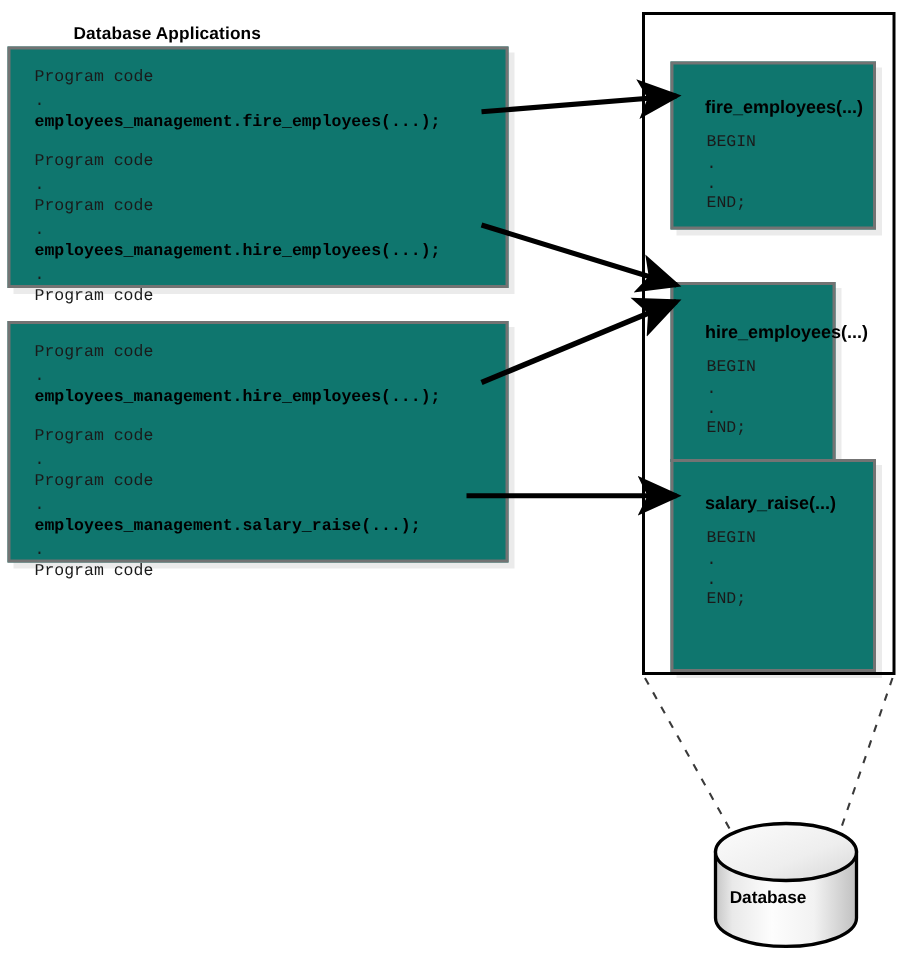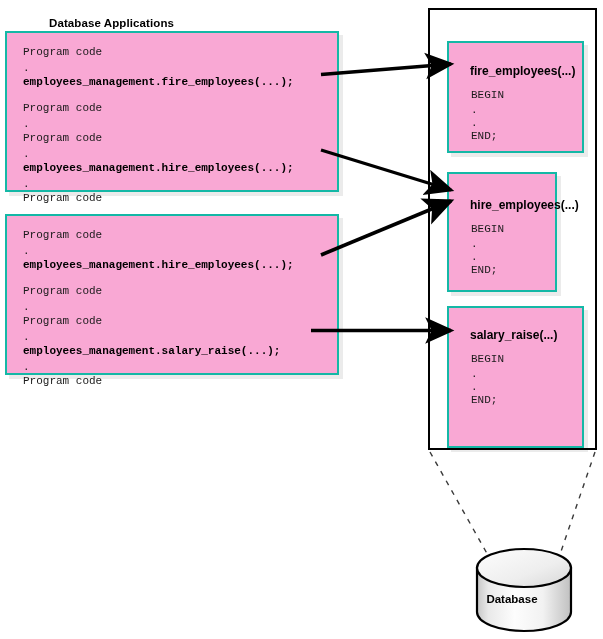--- a/index.html
+++ b/index.html
@@ -1,21 +1,21 @@
 <!DOCTYPE html>
 <html><head>
 <meta charset="utf-8">
 <style>
   html,body{margin:0;padding:0;background:#ffffff;}
   body{width:603px;height:639px;position:relative;overflow:hidden;
        font-family:"Liberation Sans",sans-serif;color:#000;}
   .stage{position:absolute;left:0;top:0;width:603px;height:639px;}
 
   
-  .box{position:absolute;background:#f9a8d4;border:2px solid #14b8a6;
+  .box{position:absolute;background:#0f766e;border:2px solid #737373;
        box-shadow:4px 4px 0 0 rgba(0,0,0,0.08);box-sizing:border-box;}
   .panel{position:absolute;background:#fff;border:2px solid #000;
          box-sizing:border-box;}
 
   
   .caption{position:absolute;font-size:11.5px;font-weight:bold;
            letter-spacing:.1px;white-space:nowrap;}
   .pkg-title{position:absolute;font-size:11.5px;font-weight:bold;
              white-space:nowrap;text-align:center;}
 
@@ -59,21 +59,21 @@
   </div>
 
   <div class="panel" style="left:428px;top:8px;width:169px;height:442px;"></div>
 
 
   <div class="box" style="left:447px;top:41px;width:137px;height:112px;">
     <div class="proc-name" style="left:21px;top:21px;">fire_employees(...)</div>
     <div class="proc-body" style="left:22px;top:45px;"><span class="ln">BEGIN</span><span class="ln dot">.</span><span class="ln dot">.</span><span class="ln">END;</span></div>
   </div>
 
-  <div class="box" style="left:447px;top:172px;width:110px;height:120px;">
+  <div class="box" style="left:447px;top:188px;width:110px;height:120px;">
     <div class="proc-name" style="left:21px;top:24px;">hire_employees(...)</div>
     <div class="proc-body" style="left:22px;top:48px;"><span class="ln">BEGIN</span><span class="ln dot">.</span><span class="ln dot">.</span><span class="ln">END;</span></div>
   </div>
 
   <div class="box" style="left:447px;top:306px;width:137px;height:142px;">
     <div class="proc-name" style="left:21px;top:20px;">salary_raise(...)</div>
     <div class="proc-body" style="left:22px;top:44px;"><span class="ln">BEGIN</span><span class="ln dot">.</span><span class="ln dot">.</span><span class="ln">END;</span></div>
   </div>
 
   <svg class="overlay" viewBox="0 0 603 639">

